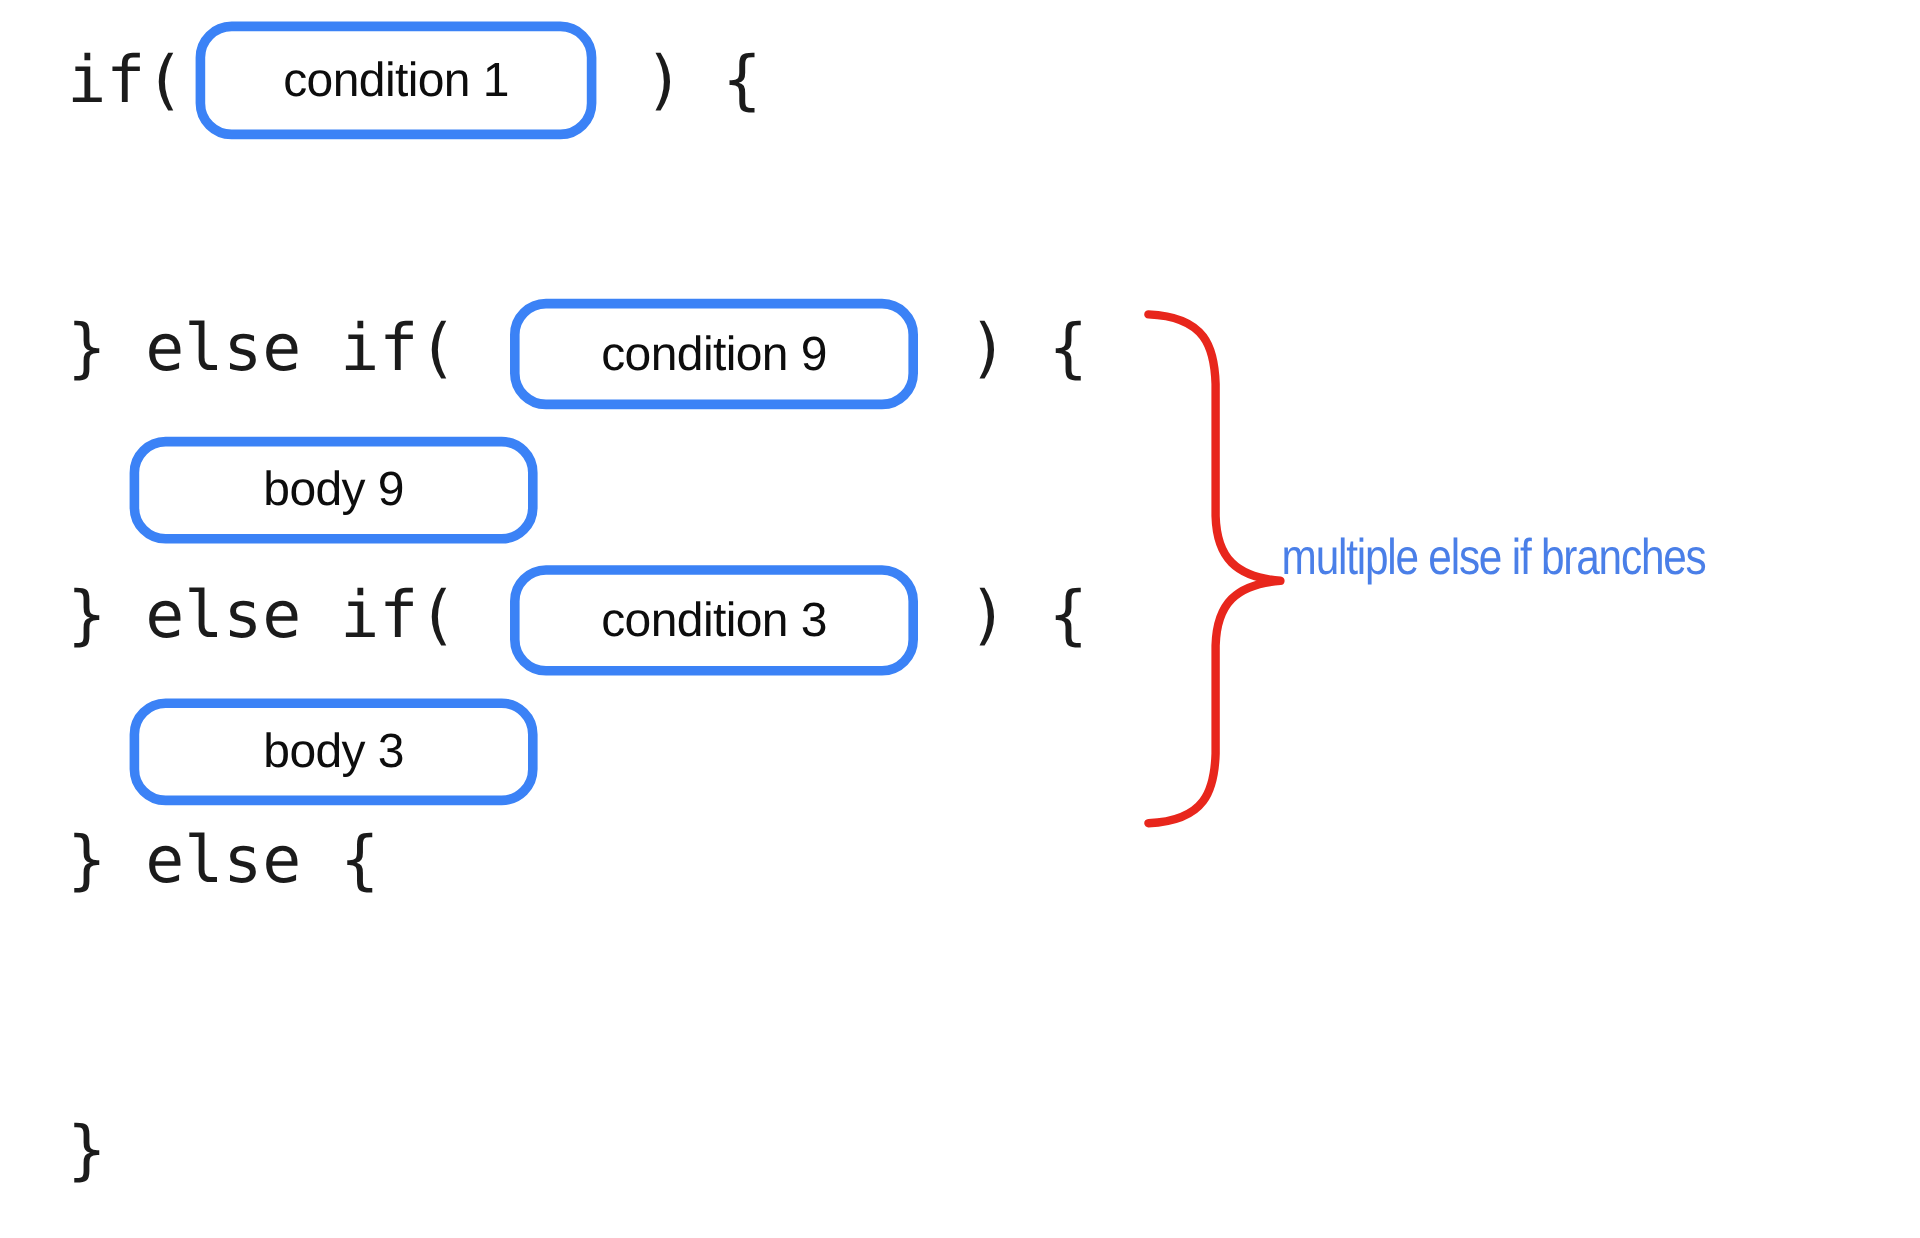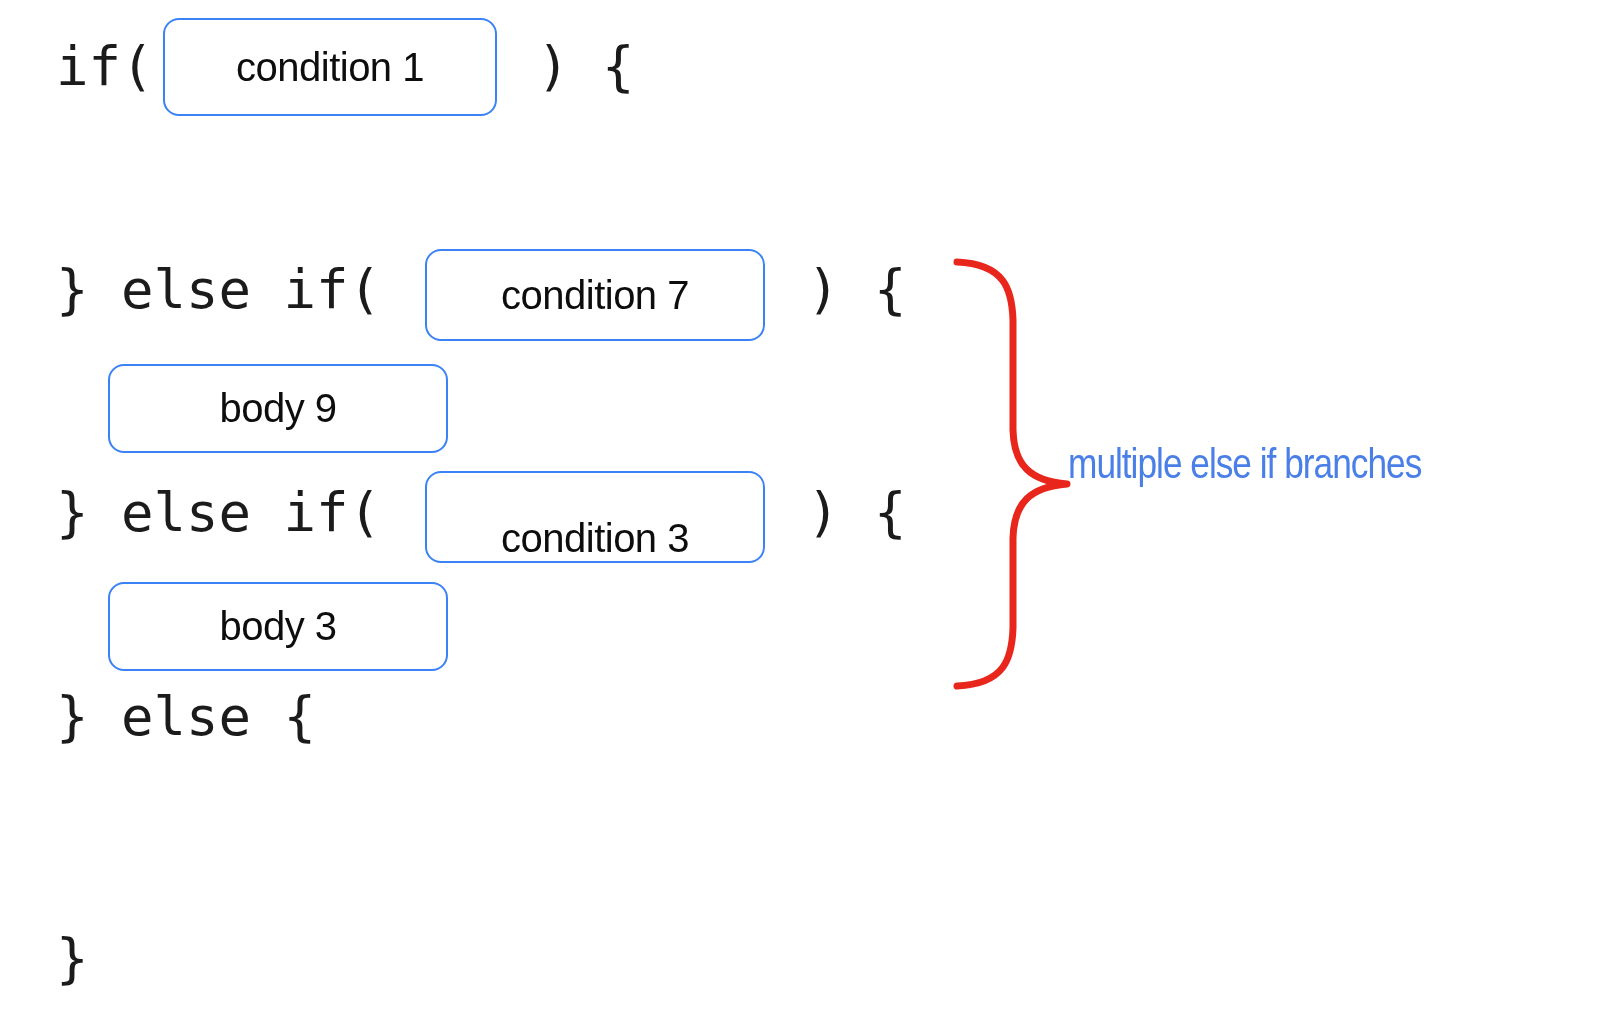--- a/index.html
+++ b/index.html
@@ -21,22 +21,22 @@
     font-size: 54px;
     line-height: 1;
     color: #1b1b1b;
     white-space: pre;
     letter-spacing: 0px;
     margin-left: 24px;
   }
   .node-box {
     position: absolute;
     box-sizing: border-box;
-    border: 2px solid #3b82f6;
-    border-radius: 16px;
+    border: 8px solid #3b82f6;
+    border-radius: 30px;
     background: #ffffff;
     display: flex;
     align-items: center;
     justify-content: center;
   }
   .node-label {
     font-family: "Liberation Sans", sans-serif;
     font-size: 40px;
     font-weight: 500;
     color: #0d0d0d;
@@ -92,33 +92,33 @@
     <span class="node-label">condition 1</span>
   </div>
 
   <div class="code-token" style="left:513px; top:40px;">)</div>
   <div class="code-token" style="left:578px; top:40px;">{</div>
 
 
   <div class="code-token" style="left:32px; top:263px;">} else if(</div>
 
   <div class="node-box" style="left:425px; top:249px; width:340px; height:92px;">
-    <span class="node-label">condition 7</span>
+    <span class="node-label">condition 9</span>
   </div>
 
   <div class="code-token" style="left:783px; top:263px;">)</div>
   <div class="code-token" style="left:850px; top:263px;">{</div>
 
   <div class="node-box" style="left:108px; top:364px; width:340px; height:89px;">
     <span class="node-label">body 9</span>
   </div>
 
   <div class="code-token" style="left:32px; top:486px;">} else if(</div>
 
-  <div class="node-box" style="left:425px; top:471px; width:340px; height:92px;align-items:flex-end;">
+  <div class="node-box" style="left:425px; top:471px; width:340px; height:92px;">
     <span class="node-label">condition 3</span>
   </div>
 
   <div class="code-token" style="left:783px; top:486px;">)</div>
   <div class="code-token" style="left:850px; top:486px;">{</div>
 
   <div class="node-box" style="left:108px; top:582px; width:340px; height:89px;">
     <span class="node-label">body 3</span>
   </div>
 

